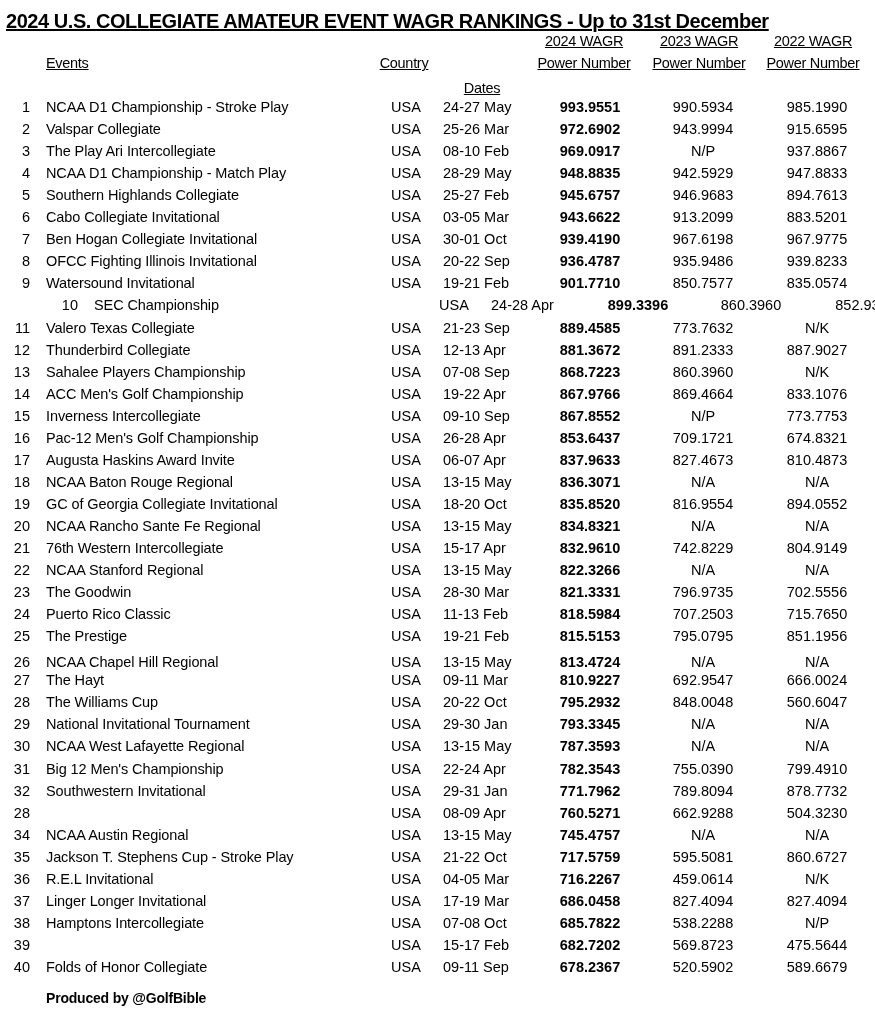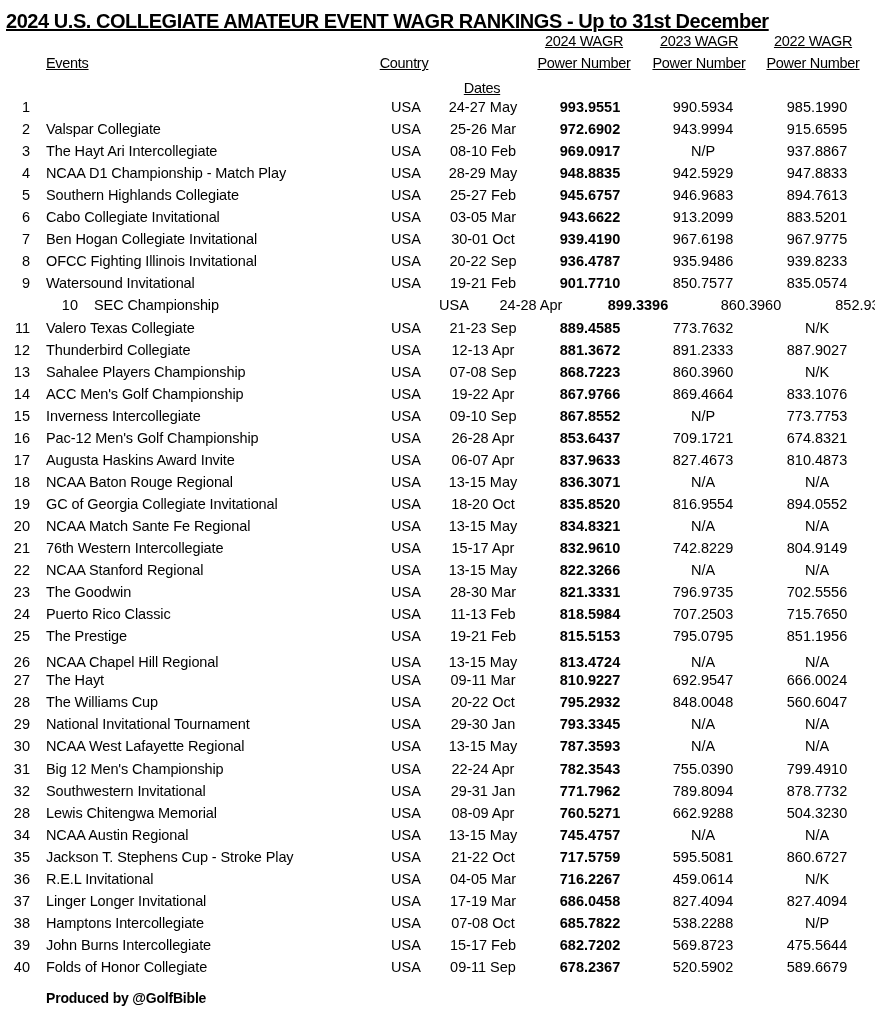--- a/index.html
+++ b/index.html
@@ -18,21 +18,21 @@
   }
   .hdr.c { text-align: center; transform: translateX(-50%); }
   .row {
     position: absolute; left: 0; width: 875px; height: 22px;
     font-size: 14.5px; line-height: 22px; white-space: nowrap;
   }
   .row span { position: absolute; top: 0; }
   .rank { width: 30px; text-align: right; left: 0; }
   .event { left: 46px; letter-spacing: -0.1px; }
   .country { left: 388px; width: 36px; text-align: center; }
-  .dates { left: 443px; width: 80px; text-align: center; }
+  .dates { left: 443px; width: 80px; }
   .w24 { left: 545px; width: 90px; text-align: center; font-weight: bold; }
   .w23 { left: 658px; width: 90px; text-align: center; }
   .w22 { left: 772px; width: 90px; text-align: center; }
   .footer {
     position: absolute; left: 46px; top: 990px;
     font-size: 14px; font-weight: bold; white-space: nowrap; letter-spacing: -0.2px;
   }
 </style>
 </head>
 <body>
@@ -47,38 +47,39 @@
   <div class="hdr c" style="left:584px; top:33px;">2024 WAGR</div>
   <div class="hdr c" style="left:584px; top:55px;">Power Number</div>
   <div class="hdr c" style="left:699px; top:33px;">2023 WAGR</div>
   <div class="hdr c" style="left:699px; top:55px;">Power Number</div>
   <div class="hdr c" style="left:813px; top:33px;">2022 WAGR</div>
   <div class="hdr c" style="left:813px; top:55px;">Power Number</div>
 
   <div id="table-body">
       <div class="row" style="top: 96px;">
         <span class="rank">1</span>
+        <span class="event">NCAA D1 Championship - Stroke Play</span>
         <span class="country">USA</span>
         <span class="dates">24-27 May</span>
         <span class="w24">993.9551</span>
         <span class="w23">990.5934</span>
         <span class="w22">985.1990</span>
       </div>
       <div class="row" style="top: 118.05px;">
         <span class="rank">2</span>
         <span class="event">Valspar Collegiate</span>
         <span class="country">USA</span>
         <span class="dates">25-26 Mar</span>
         <span class="w24">972.6902</span>
         <span class="w23">943.9994</span>
         <span class="w22">915.6595</span>
       </div>
       <div class="row" style="top: 140.1px;">
         <span class="rank">3</span>
-        <span class="event">The Hayt Ari Intercollegiate</span>
+        <span class="event">The Play Ari Intercollegiate</span>
         <span class="country">USA</span>
         <span class="dates">08-10 Feb</span>
         <span class="w24">969.0917</span>
         <span class="w23">N/P</span>
         <span class="w22">937.8867</span>
       </div>
       <div class="row" style="top: 162.15px;">
         <span class="rank">4</span>
         <span class="event">NCAA D1 Championship - Match Play</span>
         <span class="country">USA</span>
@@ -217,21 +218,21 @@
         <span class="rank">19</span>
         <span class="event">GC of Georgia Collegiate Invitational</span>
         <span class="country">USA</span>
         <span class="dates">18-20 Oct</span>
         <span class="w24">835.8520</span>
         <span class="w23">816.9554</span>
         <span class="w22">894.0552</span>
       </div>
       <div class="row" style="top: 514.95px;">
         <span class="rank">20</span>
-        <span class="event">NCAA Match Sante Fe Regional</span>
+        <span class="event">NCAA Rancho Sante Fe Regional</span>
         <span class="country">USA</span>
         <span class="dates">13-15 May</span>
         <span class="w24">834.8321</span>
         <span class="w23">N/A</span>
         <span class="w22">N/A</span>
       </div>
       <div class="row" style="top: 537px;">
         <span class="rank">21</span>
         <span class="event">76th Western Intercollegiate</span>
         <span class="country">USA</span>
@@ -334,21 +335,20 @@
         <span class="rank">32</span>
         <span class="event">Southwestern Invitational</span>
         <span class="country">USA</span>
         <span class="dates">29-31 Jan</span>
         <span class="w24">771.7962</span>
         <span class="w23">789.8094</span>
         <span class="w22">878.7732</span>
       </div>
       <div class="row" style="top: 801.6px;">
         <span class="rank">28</span>
-        <span class="event">Lewis Chitengwa Memorial</span>
         <span class="country">USA</span>
         <span class="dates">08-09 Apr</span>
         <span class="w24">760.5271</span>
         <span class="w23">662.9288</span>
         <span class="w22">504.3230</span>
       </div>
       <div class="row" style="top: 823.65px;">
         <span class="rank">34</span>
         <span class="event">NCAA Austin Regional</span>
         <span class="country">USA</span>
@@ -388,21 +388,20 @@
         <span class="rank">38</span>
         <span class="event">Hamptons Intercollegiate</span>
         <span class="country">USA</span>
         <span class="dates">07-08 Oct</span>
         <span class="w24">685.7822</span>
         <span class="w23">538.2288</span>
         <span class="w22">N/P</span>
       </div>
       <div class="row" style="top: 933.9px;">
         <span class="rank">39</span>
-        <span class="event">John Burns Intercollegiate</span>
         <span class="country">USA</span>
         <span class="dates">15-17 Feb</span>
         <span class="w24">682.7202</span>
         <span class="w23">569.8723</span>
         <span class="w22">475.5644</span>
       </div>
       <div class="row" style="top: 955.95px;">
         <span class="rank">40</span>
         <span class="event">Folds of Honor Collegiate</span>
         <span class="country">USA</span>

